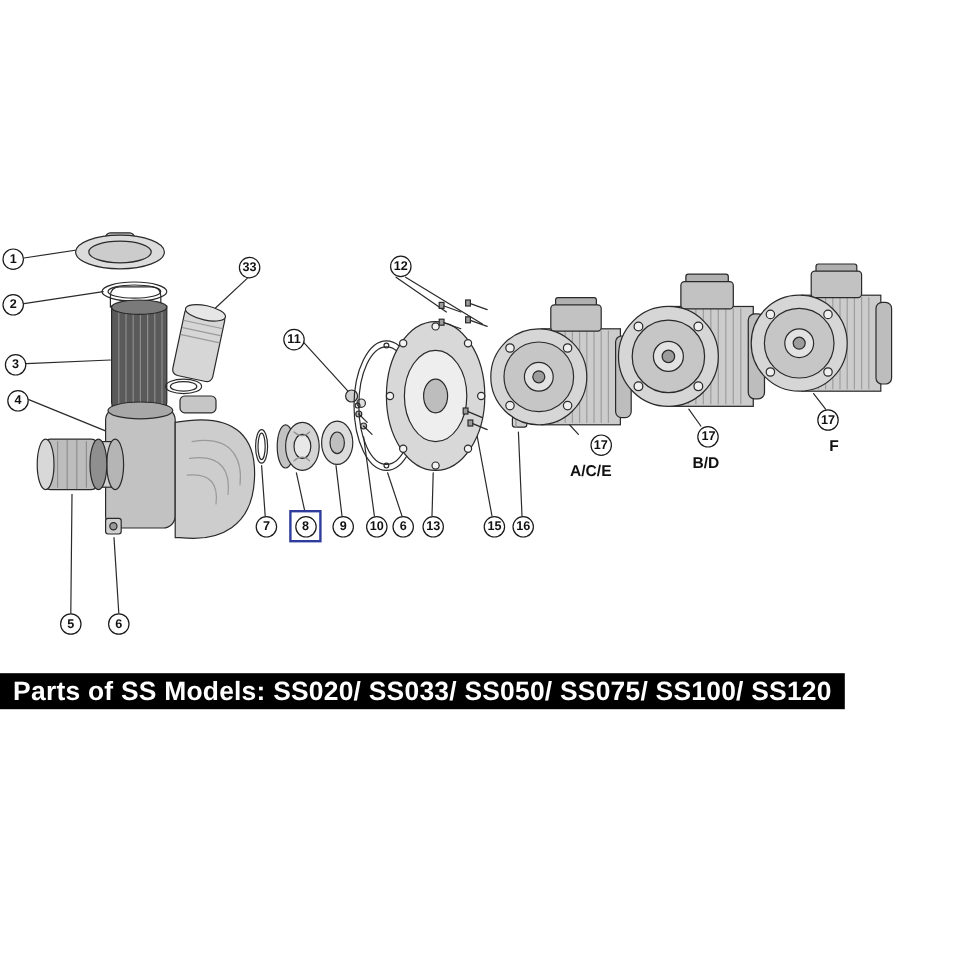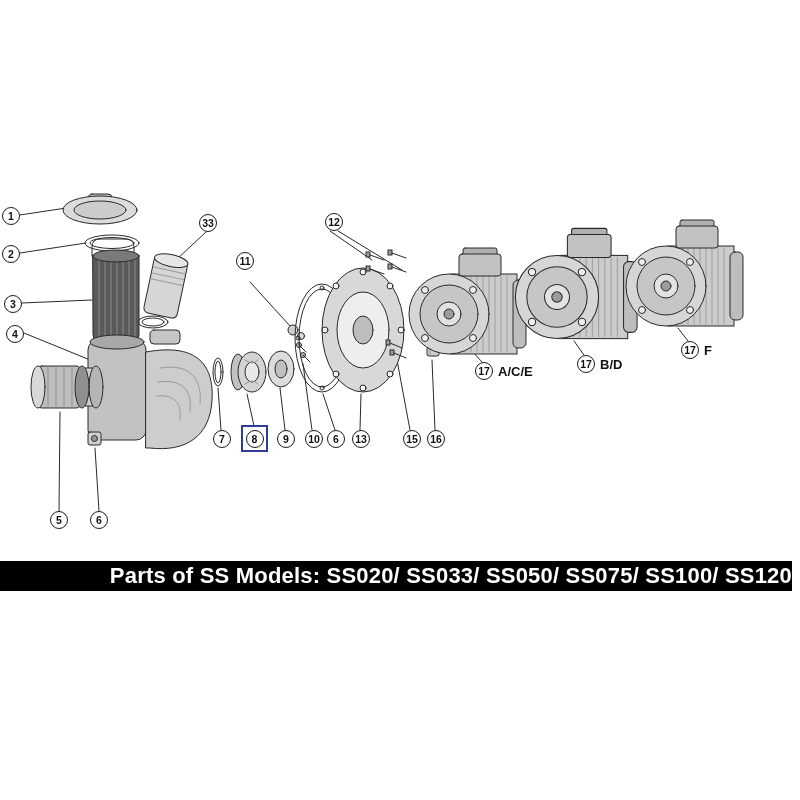--- a/index.html
+++ b/index.html
@@ -5,30 +5,30 @@
   html,body{margin:0;padding:0;background:#ffffff;}
   .stage{position:relative;width:800px;height:800px;background:#ffffff;overflow:hidden;
          font-family:"Liberation Sans", sans-serif;}
   .art{position:absolute;left:0;top:0;}
 
   .callout{position:absolute;width:18px;height:18px;border:1.3px solid #1a1a1a;border-radius:50%;
            background:#ffffff;display:flex;align-items:center;justify-content:center;
            font:700 10.5px "Liberation Sans", sans-serif;color:#111;box-sizing:border-box;}
   .callout.inline{position:static;flex:0 0 auto;}
 
-  .callout-group{position:absolute;display:flex;align-items:center;gap:5px;}
+  .callout-group{position:absolute;display:flex;align-items:flex-end;gap:5px;flex-direction:column;}
   .motor-label{font:700 13px "Liberation Sans", sans-serif;color:#111;white-space:nowrap;}
 
   .highlight-box{position:absolute;width:27px;height:27px;border:2.5px solid var(--hl,#2e3d9b);
                  display:flex;align-items:center;justify-content:center;box-sizing:border-box;
                  background:transparent;}
 
-  .banner{position:absolute;left:0;top:561px;width:792px;height:30px;
+  .banner{position:absolute;left:0;top:561px;width:704px;height:30px;
           background:var(--banner-bg,#000);color:var(--banner-fg,#fff);
-          display:flex;align-items:center;justify-content:flex-end;
+          display:flex;align-items:center;justify-content:center;
           font:700 22px "Liberation Sans", sans-serif;white-space:nowrap;letter-spacing:0.2px;}
 </style>
 </head>
 <body>
 
 <div class="stage">
 
   <svg class="art" width="800" height="800" viewBox="0 0 800 800">
     <g stroke="#2a2a2a" stroke-width="1" fill="none" stroke-linecap="round">
 
@@ -225,21 +225,21 @@
       <use href="#motor" x="0" y="0" transform="translate(666,286)"></use>
     </g>
   </svg>
 
   <div class="callout" style="left:2px;top:207px">1</div>
   <div class="callout" style="left:2px;top:245px">2</div>
   <div class="callout" style="left:4px;top:295px">3</div>
   <div class="callout" style="left:6px;top:325px">4</div>
   <div class="callout" style="left:199px;top:214px">33</div>
   <div class="callout" style="left:325px;top:213px">12</div>
-  <div class="callout" style="left:236px;top:252px">11</div>
+  <div class="callout" style="left:236px;top:274px">11</div>
   <div class="callout" style="left:50px;top:511px">5</div>
   <div class="callout" style="left:90px;top:511px">6</div>
   <div class="callout" style="left:213px;top:430px">7</div>
 
   <div class="highlight-box" style="left:241px;top:425px">
     <div class="callout inline">8</div>
   </div>
 
   <div class="callout" style="left:277px;top:430px">9</div>
   <div class="callout" style="left:305px;top:430px">10</div>

